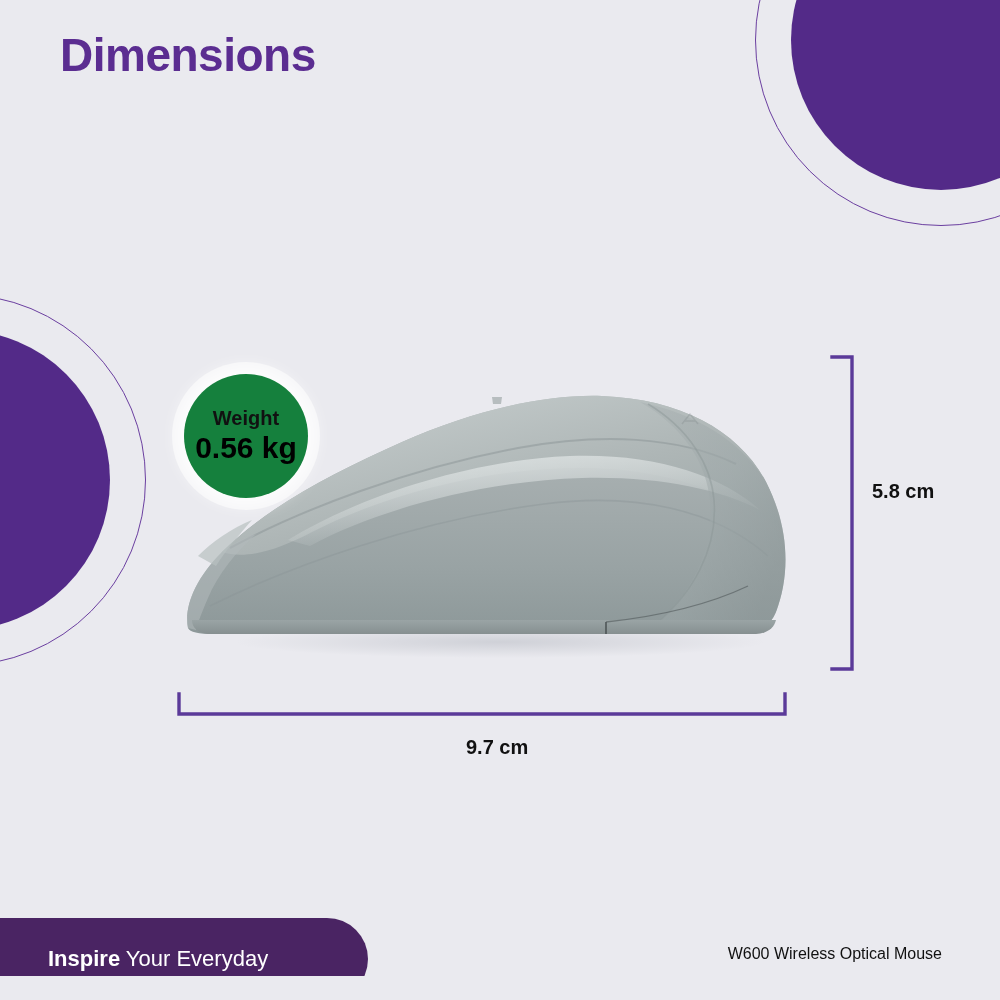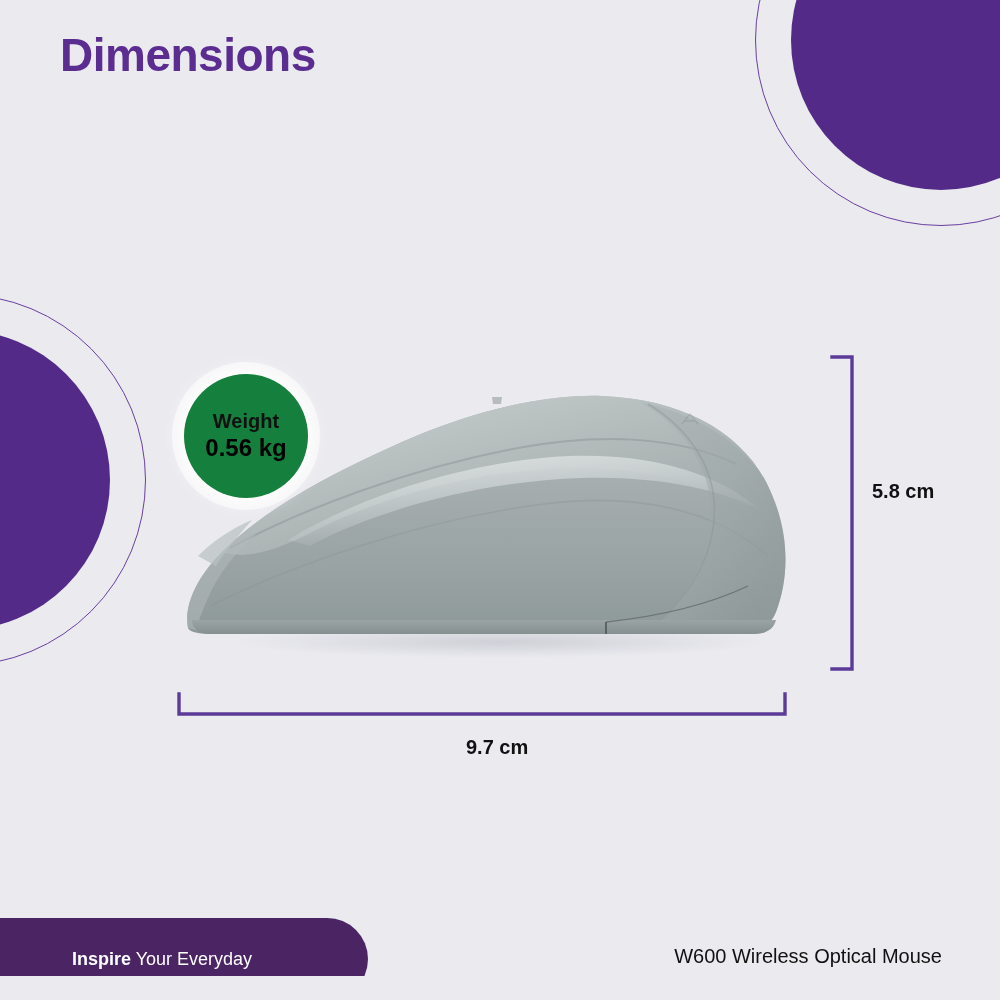--- a/index.html
+++ b/index.html
@@ -76,21 +76,21 @@
     justify-content:center;
     box-shadow:0 0 18px 6px rgba(255,255,255,0.85);
   }
   #weight-label {
     font-size:20px;
     font-weight:bold;
     color:#111111;
     line-height:1.1;
   }
   #weight-value {
-    font-size:24px;
+    font-size:30px;
     font-weight:bold;
     color:#000000;
     line-height:1.15;
     margin-top:2px;
     white-space:nowrap;
   }
 
   
   .bracket { position:absolute; }
   .bracket svg { display:block; overflow:visible; }
@@ -113,31 +113,31 @@
     position:absolute;
     left:0; top:918px;
     width:368px; height:82px;
     background:#4a2463;
     border-top-right-radius:66px;
     border-bottom-right-radius:66px;
     display:flex;
     align-items:center;
   }
   #footer-tagline {
-    margin-left:72px;
-    font-size:18px;
+    margin-left:48px;
+    font-size:22px;
     color:#ffffff;
     white-space:nowrap;
   }
   #footer-tagline .strong { font-weight:bold; }
 
   #product-name {
     position:absolute;
     right:58px; top:945px;
-    font-size:20px;
+    font-size:16px;
     color:#111111;
     white-space:nowrap;
   }
 </style>
 </head>
 <body>
 
 <div id="page">
 
   <div id="deco-tr-ring" class="deco-ring"></div>

